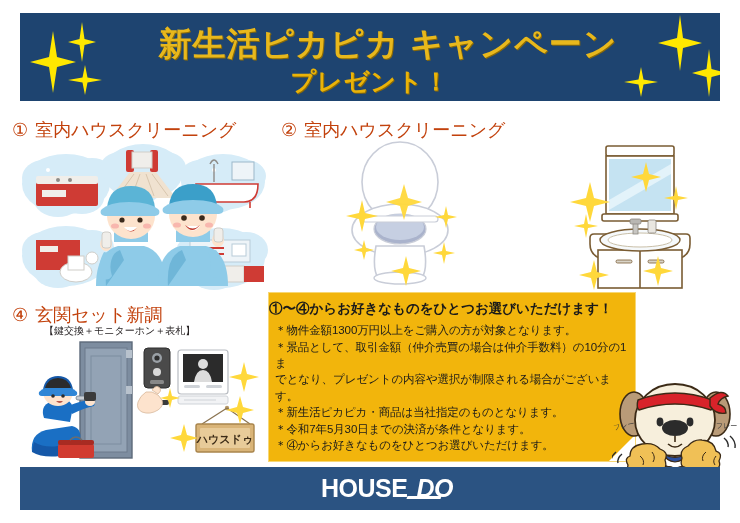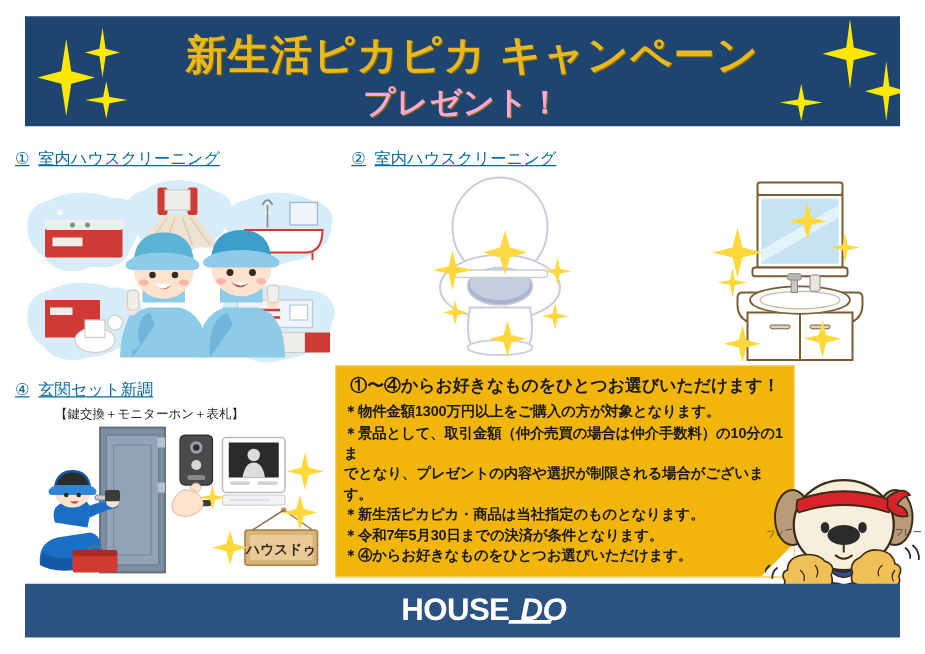--- a/index.html
+++ b/index.html
@@ -12,40 +12,40 @@
   }
   .stage { position:absolute; inset:0; }
 
   
   .header {
     position:absolute; left:20px; top:13px; width:700px; height:88px;
     background:#1e4470;
     overflow:hidden;
   }
   .header-title {
-    position:absolute; left:8px; top:9px; width:700px;
+    position:absolute; left:18px; top:9px; width:700px;
     text-align:center;
     font-size:33px; font-weight:bold; letter-spacing:1px;
     color:#e8b81c;
     text-shadow: 1px 1px 0 #8a6a08;
   }
   .header-sub {
     position:absolute; left:0; top:52px; width:700px;
     text-align:center;
     font-size:25px; font-weight:bold; letter-spacing:1px;
-    color:#f9a8d4;
+    color:#eab308;
     text-shadow: 1px 1px 0 #8a6a08;
   }
   .star { position:absolute; }
   .star svg { display:block; }
 
   
   .item-label {
     position:absolute;
-    font-size:13px; color:#0369a1; white-space:nowrap;text-decoration:underline;
+    font-size:18px; color:#c2410c; white-space:nowrap;
   }
   .item-num { margin-right:7px; }
   .lbl1 { left:12px;  top:118px; }
   .lbl2 { left:281px; top:118px; }
   .lbl3 { left:545px; top:118px; }
   .lbl4 { left:12px;  top:303px; }
   .lbl4b { position:absolute; left:44px; top:324px; font-size:10px; color:#231f20; white-space:nowrap;}
 
   
   .art { position:absolute; }
@@ -62,26 +62,26 @@
   #art-dog { left:612px; top:378px; width:126px; height:96px; z-index:9; }
 
   
   .notes {
     position:absolute; left:268px; top:292px; width:368px; height:170px;
     background:#f2b50c;
     border:1px solid #f7d774;
     z-index:5;
   }
   .notes-head {
-    margin:7px 0 4px 0; text-align:center;
+    margin:7px 0 4px 0; text-align:left;
     font-size:13.5px; font-weight:bold; color:#1a1a1a;
     letter-spacing:0px;
   }
   .notes-line {
-    font-size:11.5px; font-weight:bold; color:#1a1a1a;
+    font-size:11.5px; font-weight:normal; color:#1a1a1a;
     line-height:1.45; padding:0 6px; letter-spacing:-0.1px;
   }
   .notes-line.wrap2 { line-height:1.42; }
   .notes-fold {
     position:absolute; right:-0px; bottom:-0px; width:0; height:0;
     border-left:26px solid transparent;
     border-bottom:26px solid #ffffff;
     z-index:6;
   }
 

